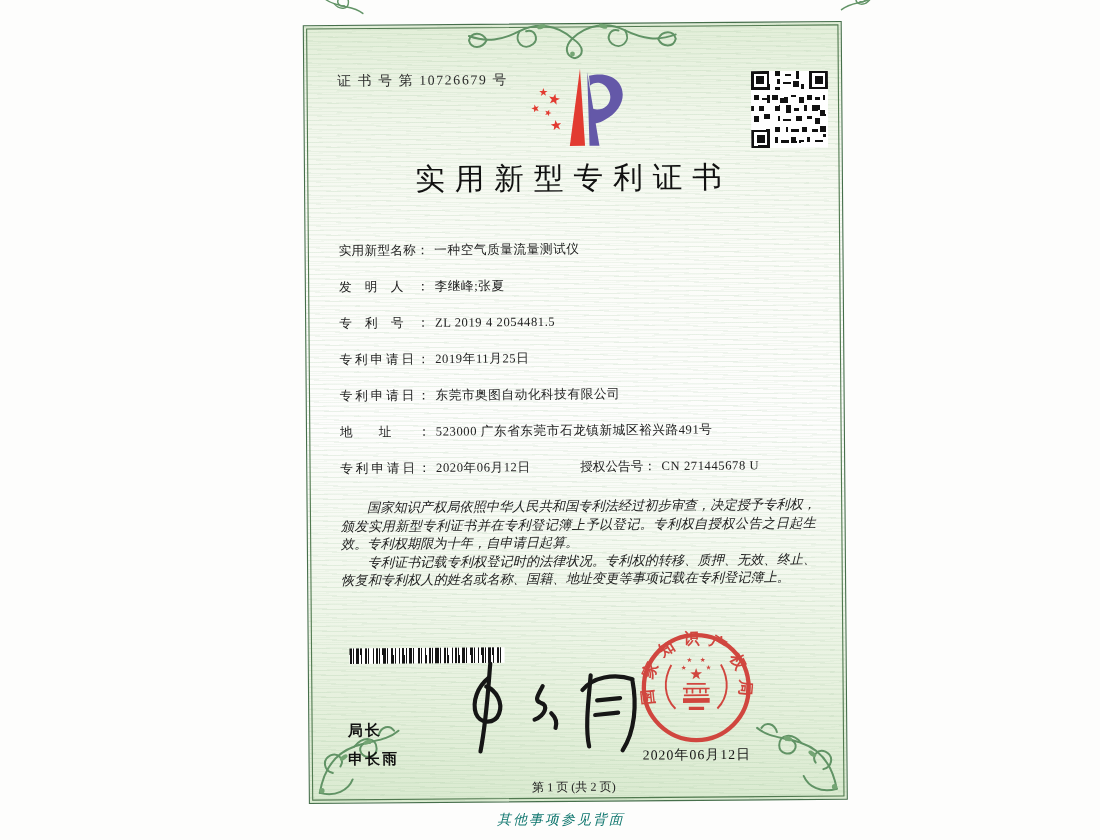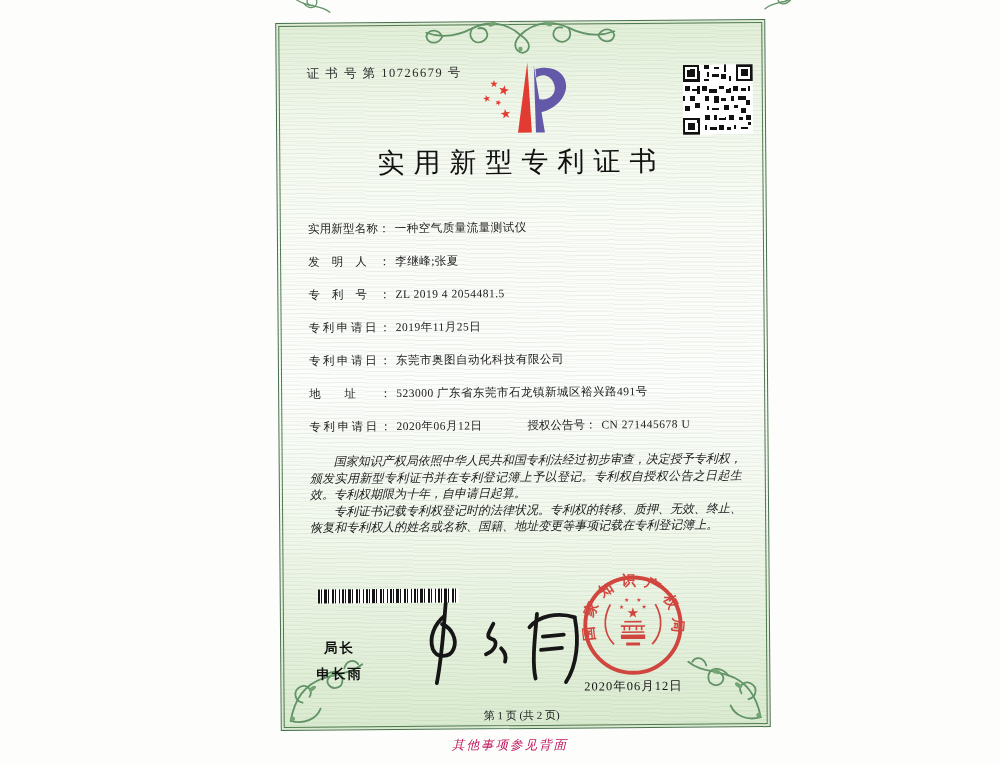--- a/index.html
+++ b/index.html
@@ -45,31 +45,31 @@
   
   .barcode{
     left:37px;top:566px;width:141px;height:14px;
     background:repeating-linear-gradient(90deg,
       #141414 0 2px,#fff 2px 3px,#141414 3px 4px,#fff 4px 6px,
       #141414 6px 9px,#fff 9px 10px,#141414 10px 11px,#fff 11px 14px,
       #141414 14px 16px,#fff 16px 17px,#141414 17px 18px,#fff 18px 21px,
       #141414 21px 22px,#fff 22px 24px);
   }
   
-  .officer{left:35px;top:612px;font-family:"Liberation Sans","DejaVu Sans",sans-serif;
-    font-size:13.5px;color:#111;letter-spacing:2px;line-height:26px;font-weight:600;text-align:center;}
+  .officer{left:35px;top:628px;font-family:"Liberation Sans","DejaVu Sans",sans-serif;
+    font-size:13.5px;color:#111;letter-spacing:2px;line-height:26px;font-weight:600;}
   .signature{left:100px;top:573px;}
   
   .seal{left:300px;top:552px;}
   .seal-date{left:290px;top:657px;width:124px;text-align:center;font-size:12.5px;
     letter-spacing:1px;color:#151515;}
   
   .page-no{left:120px;top:686px;width:240px;text-align:center;font-size:11px;color:#222;}
   .back-note{position:absolute;left:452px;top:737px;font-size:12.5px;font-style:italic;
-    letter-spacing:2px;color:#be185d;}
+    letter-spacing:2px;color:#0f766e;}
   
   .orn{position:absolute;pointer-events:none;opacity:.95;}
   .orn.tl{left:3px;top:3px;transform:scale(0.65) scaleY(-1);transform-origin:top left;}
   .orn.tr{right:3px;top:3px;transform:scale(0.65) scale(-1,-1);transform-origin:top right;}
   .orn.bl{left:3px;bottom:3px;}
   .orn.br{right:3px;bottom:3px;transform:scaleX(-1);}
   .orn.tc{left:50%;top:-6px;transform:translateX(-50%);}
 </style>
 </head>
 <body>

